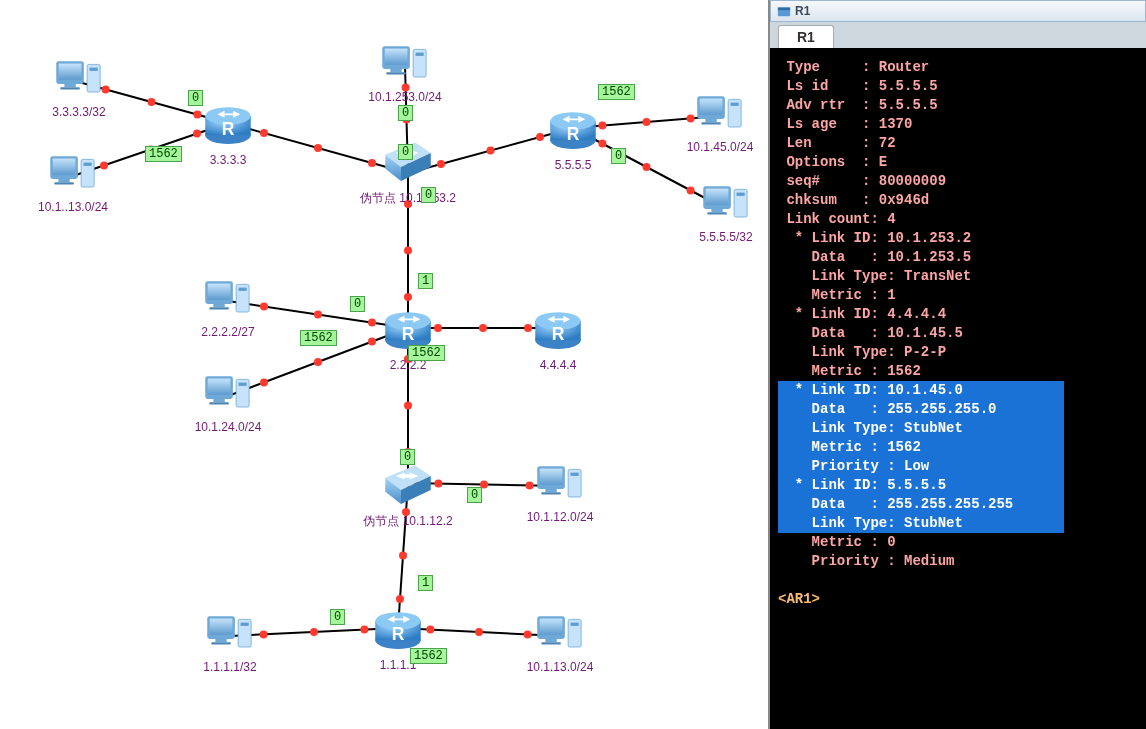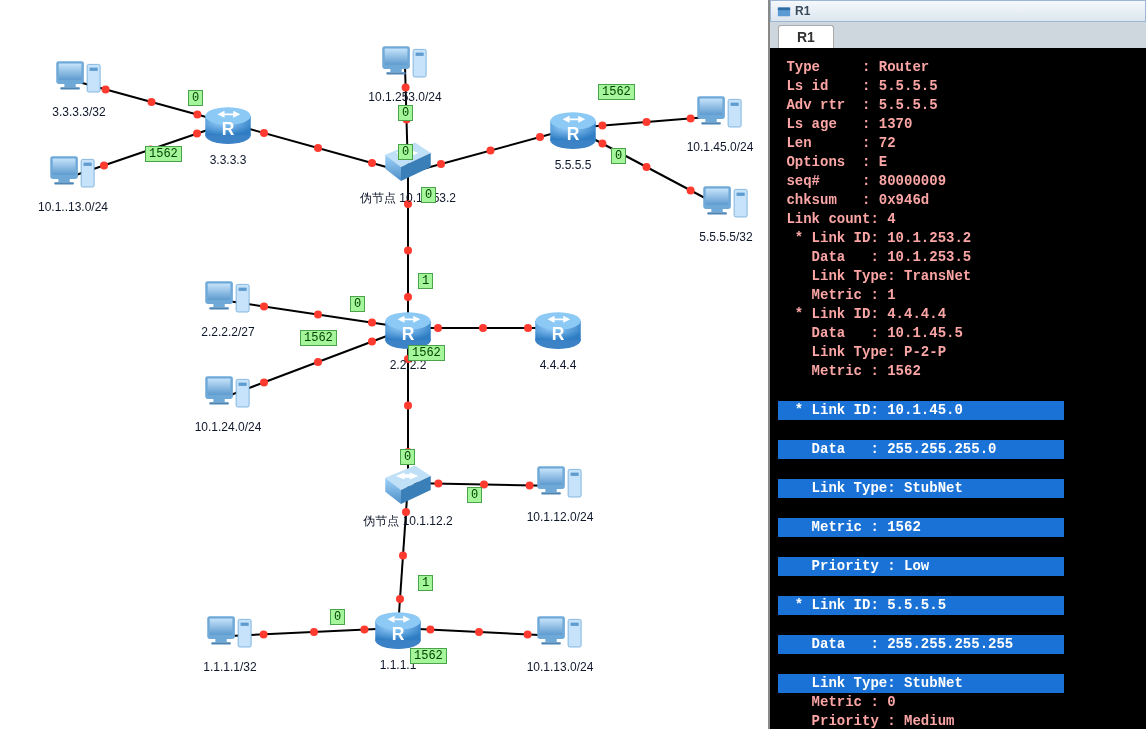--- a/index.html
+++ b/index.html
@@ -54,25 +54,25 @@
     background:#000;
     color:#ff0;
     font-family:"Courier New",monospace;
     font-size:14px;
     line-height:19px;
     padding:10px 8px 8px 8px;
     white-space:pre;
     overflow:hidden;
   }
   .kv { color:#fca5a5; }
-  .highlight { background:#1a72d6; color:#fff; display:inline-block;margin-top:20px; }
+  .highlight { background:#1a72d6; color:#fff; display:inline-block; }
   .prompt { color:#fdba74; }
 
   
-  .node { position:absolute; text-align:center; font-size:12px; color:#0f172a; }
+  .node { position:absolute; text-align:center; font-size:12px; color:#701a75; }
   .router { width:56px; height:56px; }
   .router svg { width:56px; height:56px; display:block; }
   .switch { width:56px; height:56px; }
   .switch svg { width:56px; height:56px; display:block; }
   .pc { width:60px; height:52px; }
   .pc svg { width:52px; height:48px; display:block; margin:0 auto; }
   .node-label { margin-top:2px; white-space:nowrap; position:absolute; left:50%; transform:translateX(-50%); }
   .metric-badge {
     position:absolute;
     background:#a5f59a;

